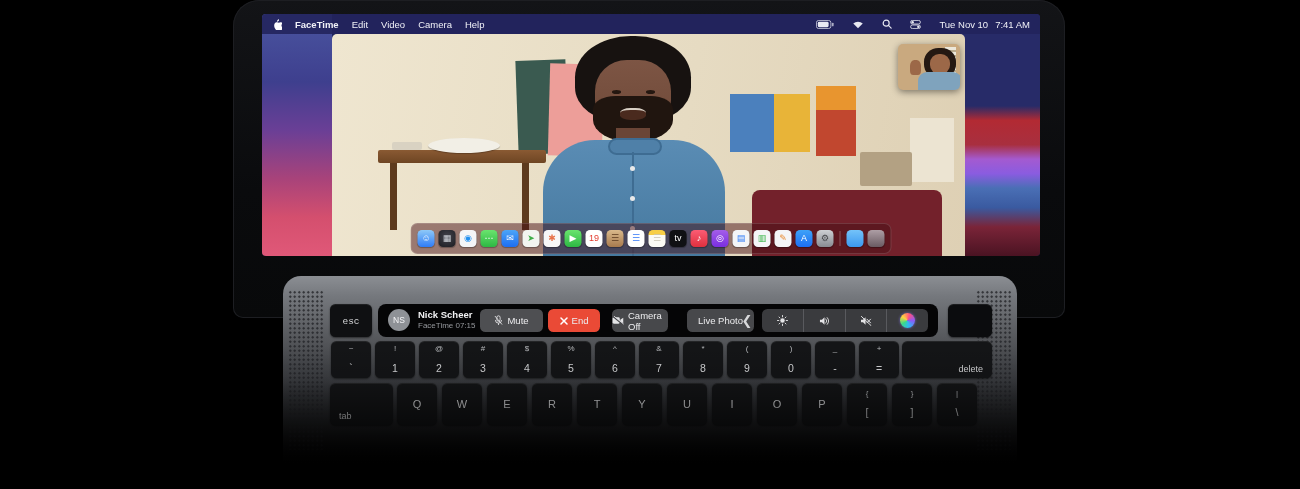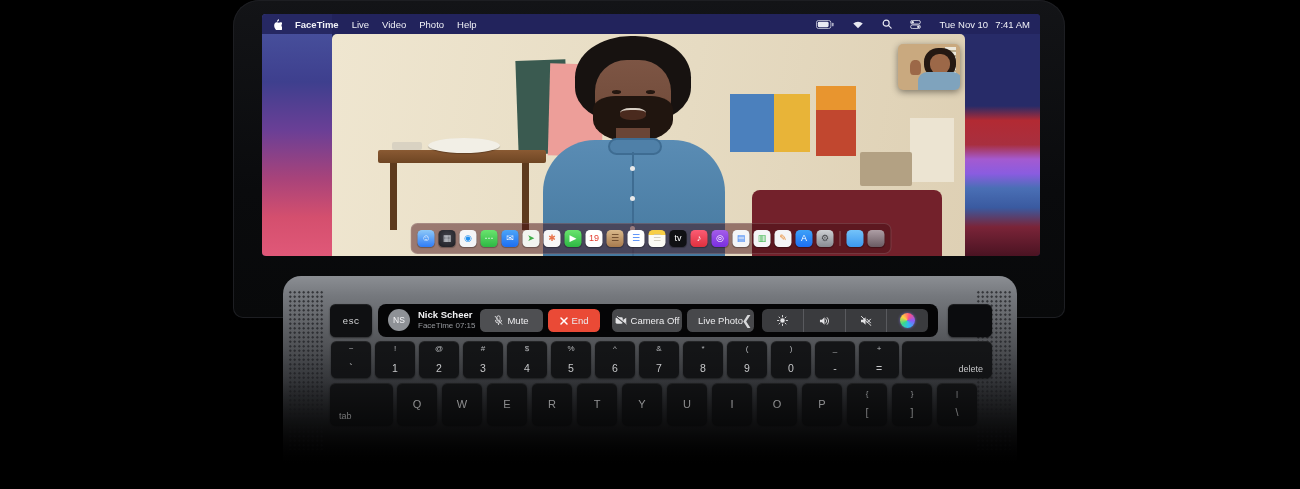--- a/index.html
+++ b/index.html
@@ -108,21 +108,21 @@
 
     <div class="menubar">
       <span>
         <svg width="10" height="12" viewBox="0 0 12 14">
             <path d="M8.4 1.2c-.7.1-1.5.6-1.9 1.2-.4.5-.7 1.3-.6 2 .8 0 1.6-.4 2-1 .4-.5.7-1.3.5-2.2zM6 4.9c-1.1 0-2.2.6-2.8 1.6-1.2 2-.3 5 .8 6.6.6.8 1.2 1.7 2.1 1.7.8 0 1.1-.5 2.1-.5s1.2.5 2.1.5c.9 0 1.5-.8 2-1.6.4-.6.6-1.2.8-1.9-2.1-.8-2.4-3.8-.3-4.9-.6-.9-1.6-1.4-2.5-1.4-.9 0-1.6.5-2.1.5-.5 0-1.3-.6-2.2-.6z" fill="#ffffff"></path>
           </svg>
       </span>
       <span class="app-name menu-item">FaceTime</span>
       <div class="menu-left">
         
-      <span class="menu-item">Live</span><span class="menu-item">Video</span><span class="menu-item">Photo</span><span class="menu-item">Help</span></div>
+      <span class="menu-item">Edit</span><span class="menu-item">Video</span><span class="menu-item">Camera</span><span class="menu-item">Help</span></div>
       <div class="mb-spacer"></div>
       <div class="mb-right">
         <span>
           <svg width="18" height="9" viewBox="0 0 20 10">
               <rect x="0.5" y="0.5" width="16" height="9" rx="2.5" fill="none" stroke="#e8e9f2" stroke-opacity="0.8"></rect>
               <rect x="2" y="2" width="12" height="6" rx="1.5" fill="#e8e9f2"></rect>
               <rect x="17.6" y="3" width="2" height="4" rx="1" fill="#e8e9f2" fill-opacity="0.7"></rect>
             </svg>
         </span>
         <span>
@@ -277,21 +277,21 @@
     <div class="tb-btn" style="left:170px;width:52px;background:#ea4a36;">
       <span>
         <svg width="8" height="8" viewBox="0 0 8 8">
             <line x1="1" y1="1" x2="7" y2="7" stroke="#fff" stroke-width="1.5" stroke-linecap="round"></line>
             <line x1="7" y1="1" x2="1" y2="7" stroke="#fff" stroke-width="1.5" stroke-linecap="round"></line>
           </svg>
       </span>
       <span>End</span>
     </div>
 
-    <div class="tb-btn" style="left:234px;width:70px;background:#47484b;">
+    <div class="tb-btn" style="left:234px;width:56px;background:#47484b;">
       <span>
         <svg width="12" height="9" viewBox="0 0 13 10">
             <rect x="0.5" y="1.5" width="8" height="7" rx="1.5" fill="#e4e4e6"></rect>
             <path d="M9 4.2 12.3 2v6L9 5.8z" fill="#e4e4e6"></path>
             <line x1="1" y1="0.5" x2="12" y2="9.5" stroke="#47484b" stroke-width="1.6"></line>
             <line x1="1.8" y1="0" x2="12.8" y2="9" stroke="#e4e4e6" stroke-width="1"></line>
           </svg>
       </span>
       <span>Camera Off</span>
     </div>

